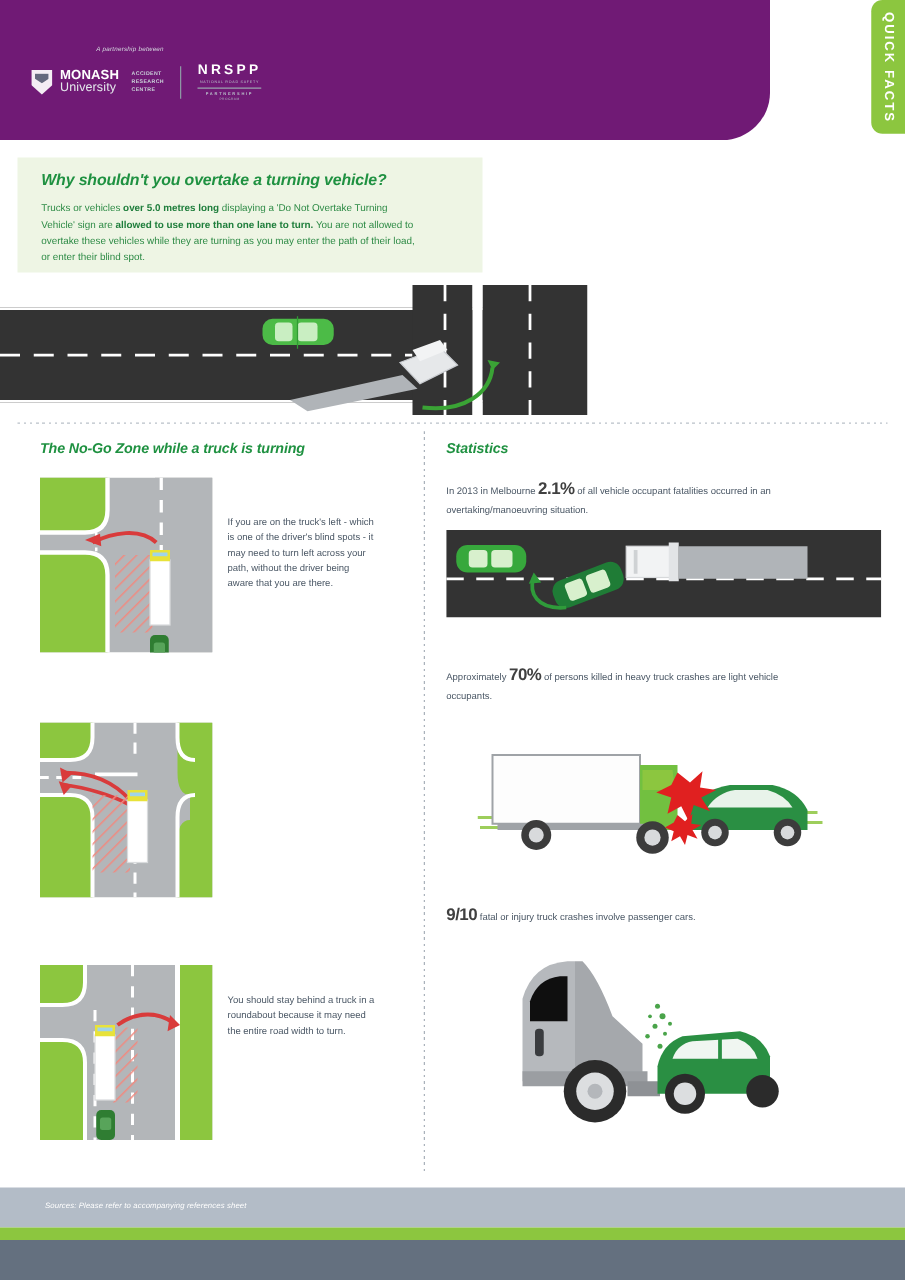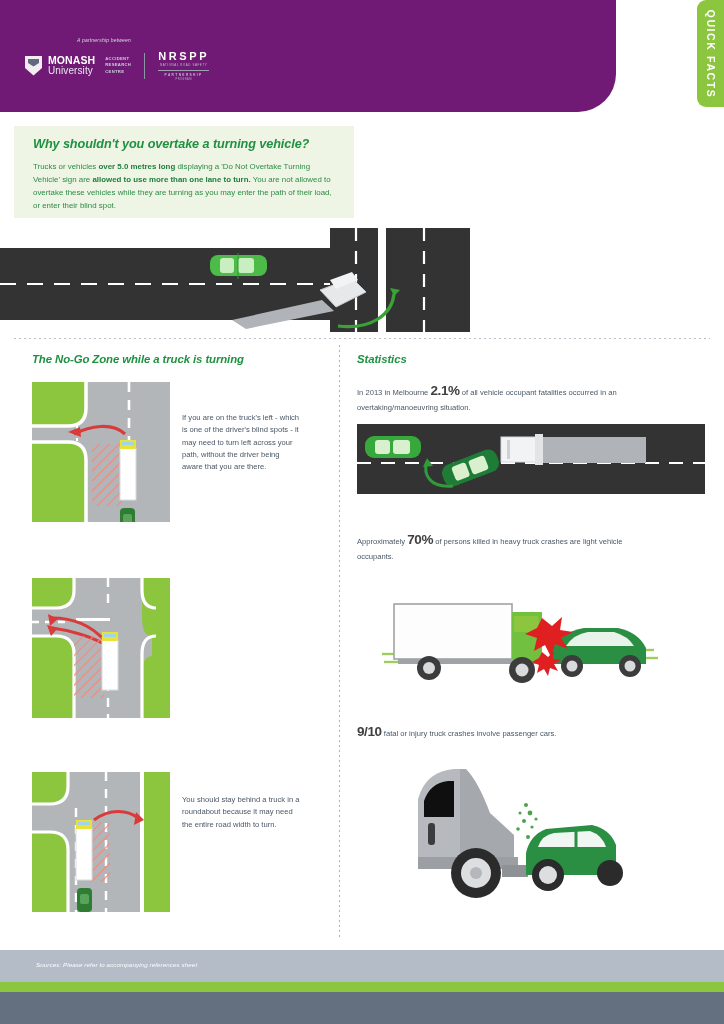--- a/index.html
+++ b/index.html
@@ -84,21 +84,21 @@
     position: absolute; left: 50%; top: 50%;
     transform: translate(-50%,-50%) rotate(90deg);
     white-space: nowrap;
     font-size: 10.5px; font-weight: bold; color: #ffffff;
     letter-spacing: 1.6px;
   }
 
   
   .intro-panel {
     position: absolute; left: 14px; top: 126px;
-    width: 340px; height: 92px;
+    width: 372px; height: 92px;
     background: #eef5e4;
   }
   .intro-title {
     position: absolute; left: 19px; top: 11px;
     font-size: 12.7px; font-weight: bold; font-style: italic;
     color: #1f9141; letter-spacing: -0.1px;
   }
   .intro-body {
     position: absolute; left: 19px; top: 35px; width: 305px;
     font-size: 7.9px; color: #2e8b46; line-height: 1.63;

